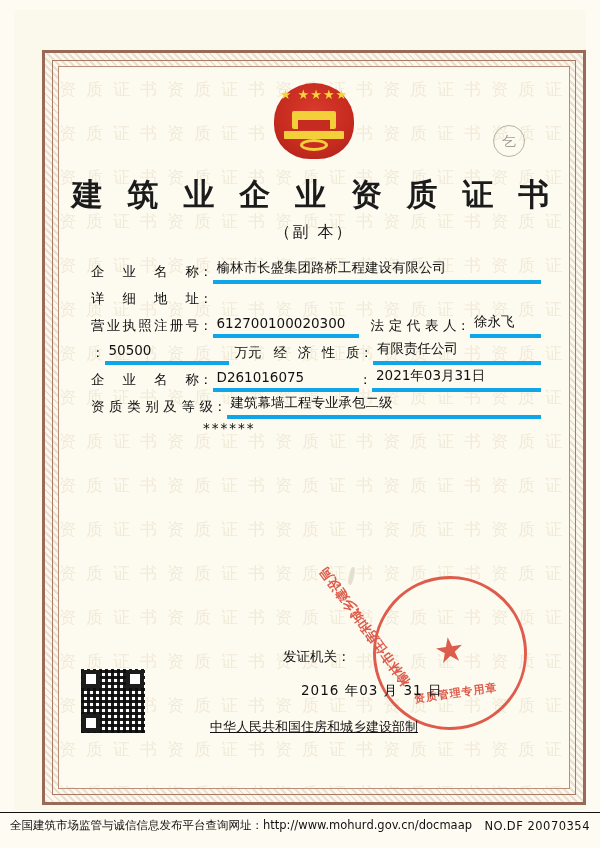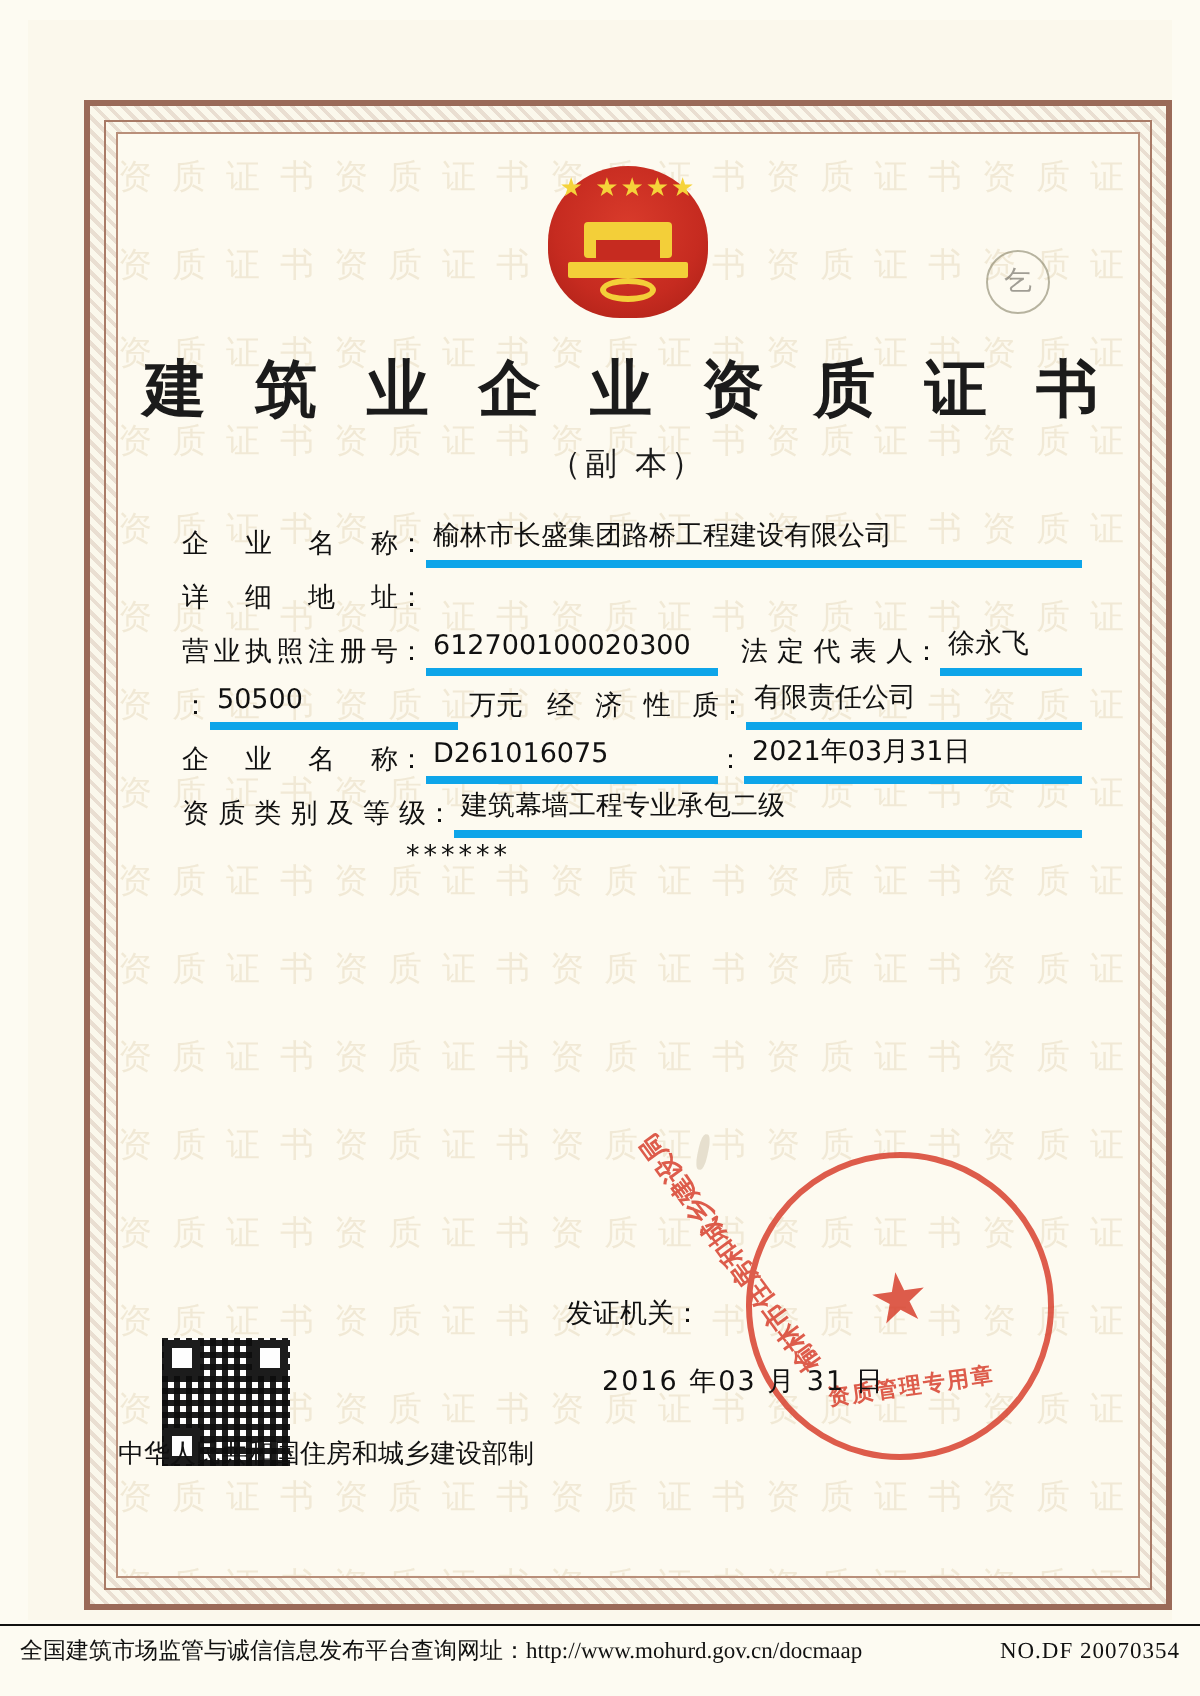--- a/index.html
+++ b/index.html
@@ -263,22 +263,24 @@
   }
   .issuer .dateline {
     margin-top: 16px;
     letter-spacing: 1px;
     padding-left: 18px;
   }
   .ministry {
     position: absolute;
     left: 0; right: 0;
     bottom: 52px;
+    text-align: center;
     font-size: 13px;
     color: #111;
+    text-decoration: underline;
   }
 
   
   .seal {
     position: absolute;
     right: 42px;
     bottom: 58px;
     width: 148px;
     height: 148px;
     border-radius: 50%;
@@ -327,21 +329,20 @@
     bottom: 10px;
     height: 26px;
     border-top: 1px solid #111;
     padding: 0 10px;
     box-sizing: border-box;
     display: flex;
     align-items: center;
     justify-content: space-between;
     font-size: 11.5px;
     color: #111;
-    font-family: Liberation Serif, serif;
   }
   .footer .left { white-space: nowrap; }
   .footer .right { white-space: nowrap; letter-spacing: 0.5px; }
 
   
   .mark-tr {
     position: absolute;
     right: 44px;
     top: 58px;
     width: 30px; height: 30px;

